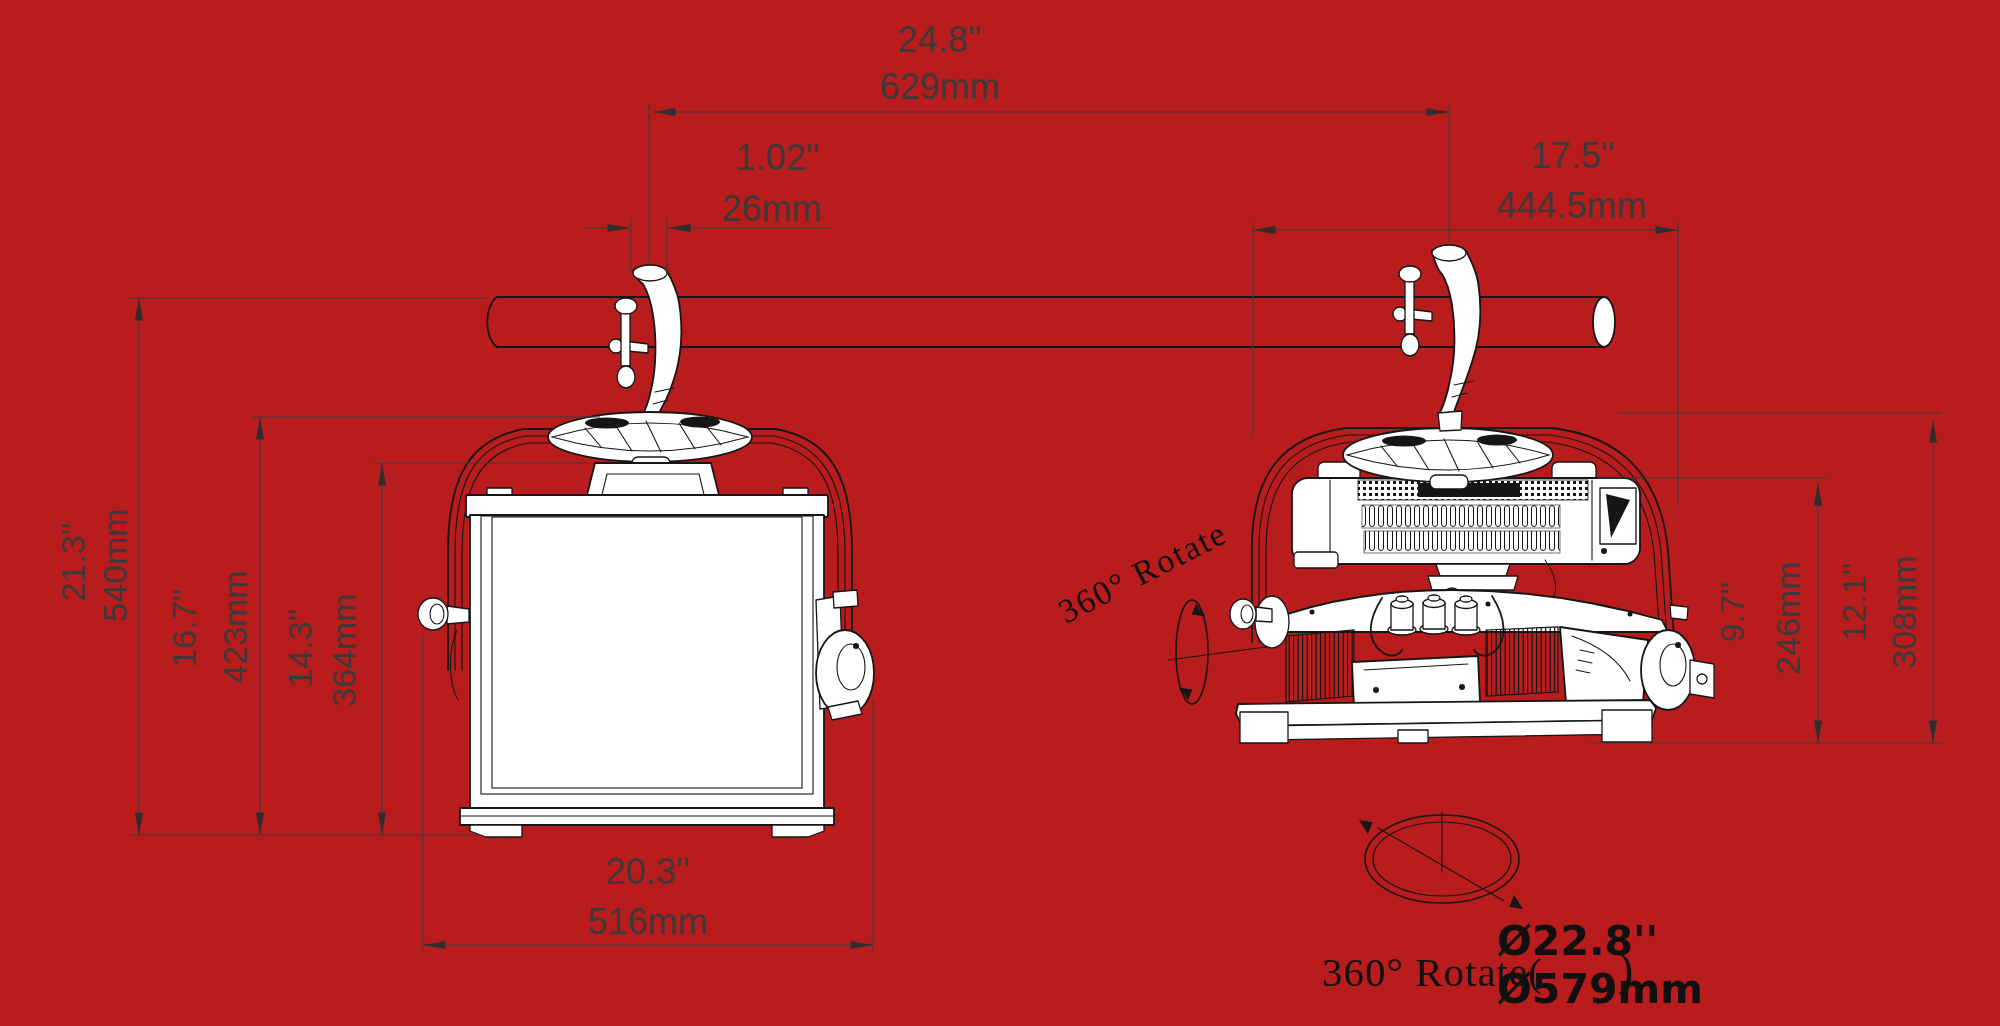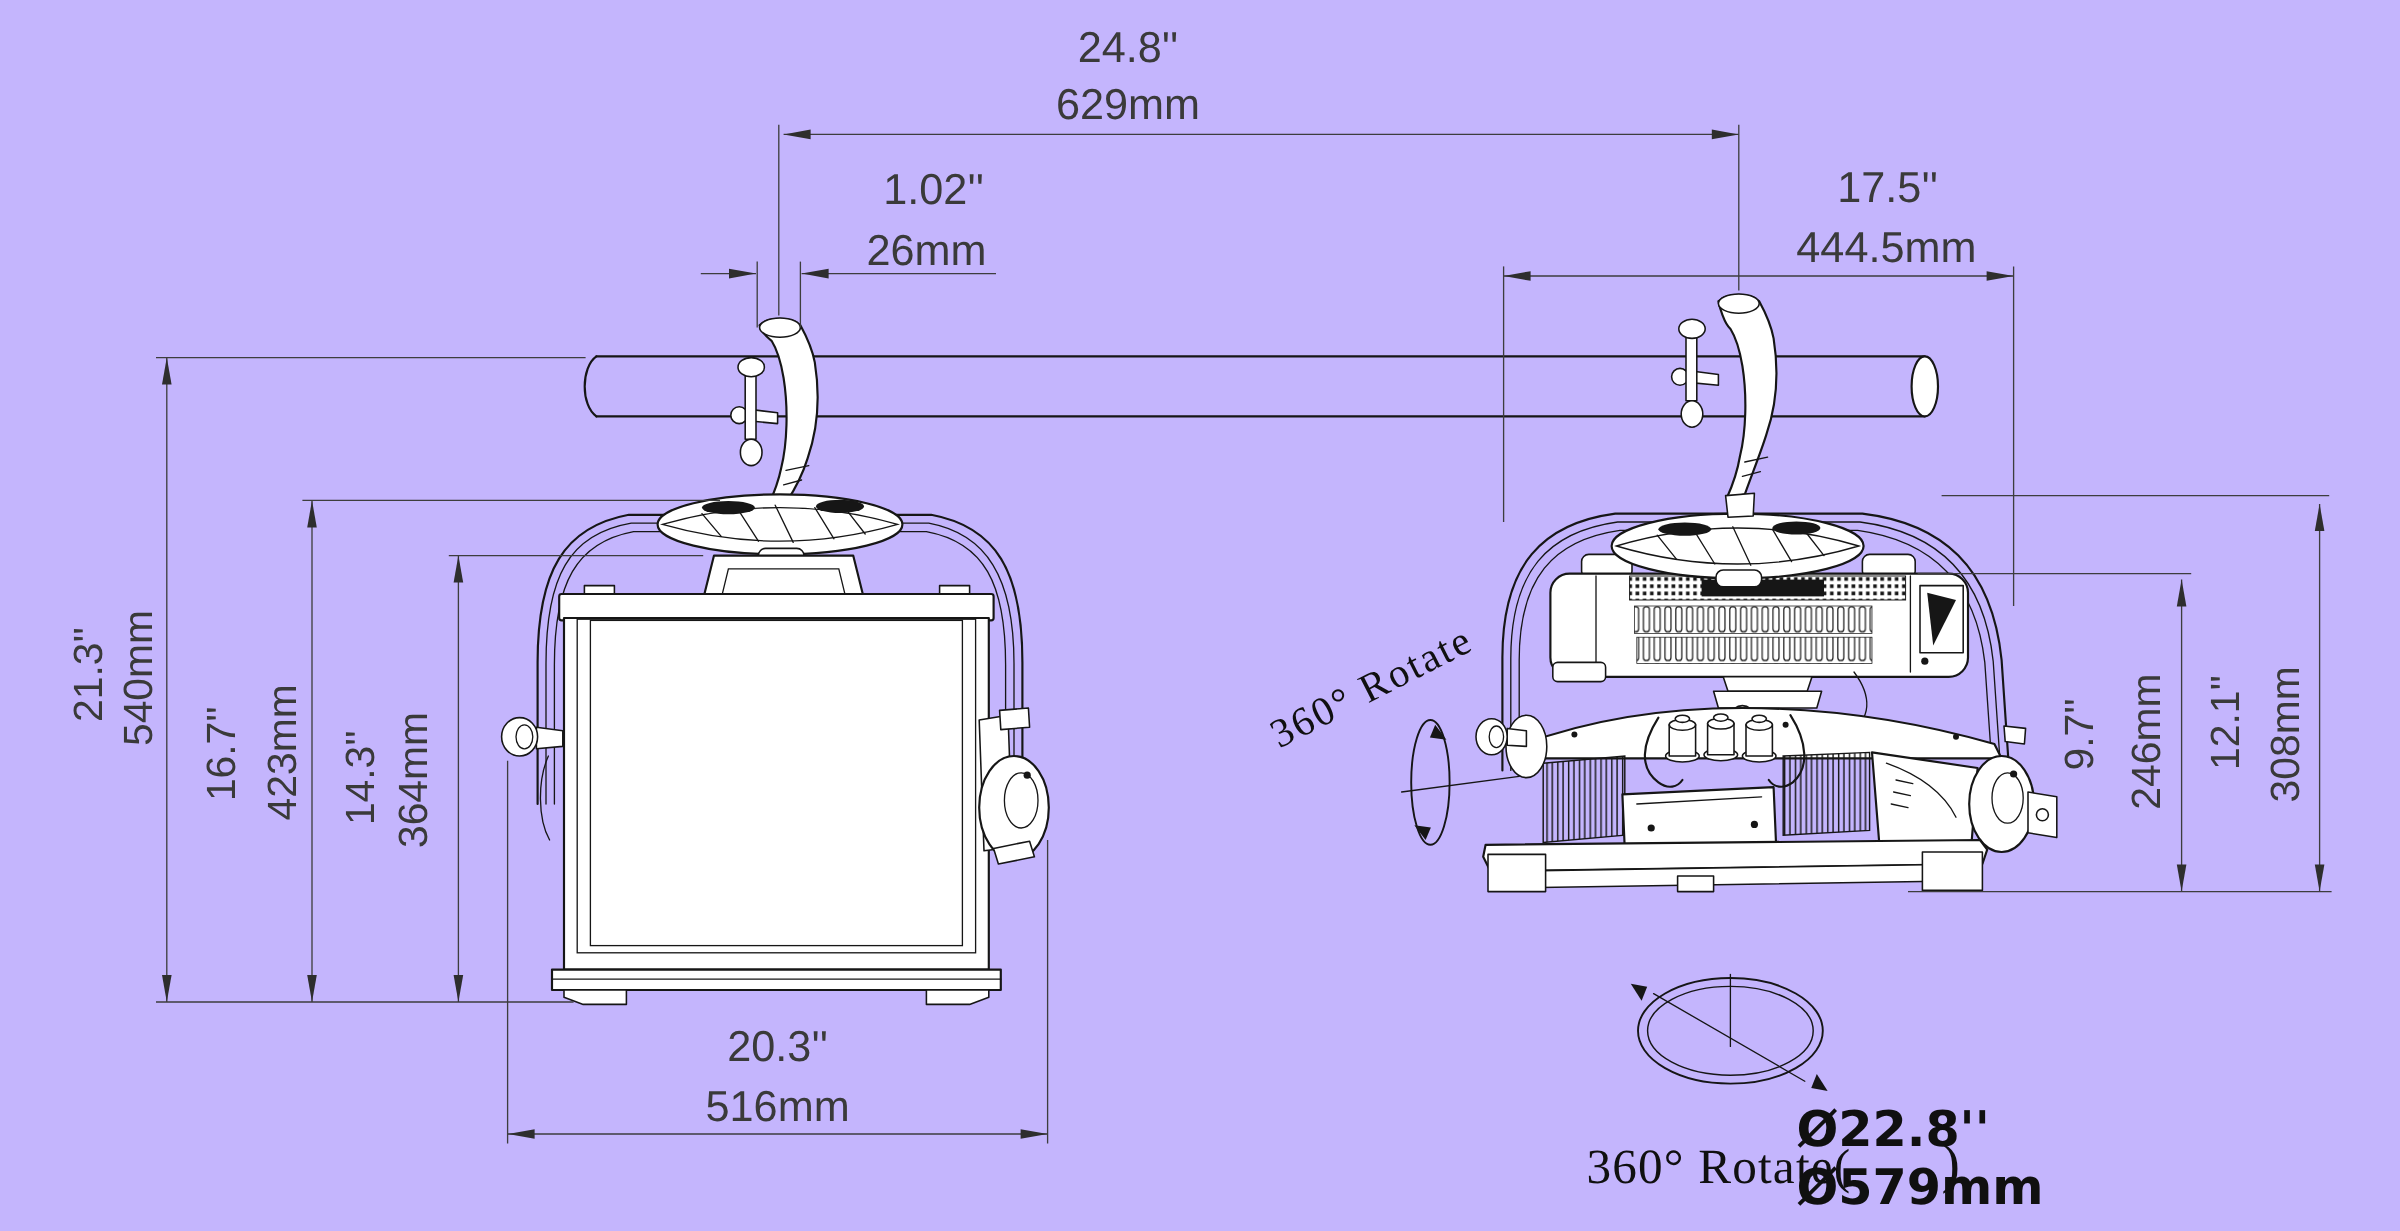--- a/index.html
+++ b/index.html
@@ -1,16 +1,16 @@
 <!DOCTYPE html>
 <html><head>
 <meta charset="utf-8">
 <style>
   html,body{margin:0;padding:0;background:#e8e8e8;}
-  .stage{position:relative;width:2000px;height:1026px;background:#c4b5fd;overflow:hidden;}
+  .stage{position:relative;width:2000px;height:1026px;background:#b91c1c;overflow:hidden;}
   svg{position:absolute;left:0;top:0;}
   
   .o  {fill:#ffffff;stroke:#161616;stroke-width:1.8;stroke-linejoin:round;}
   .o2 {fill:#ffffff;stroke:#161616;stroke-width:1.3;stroke-linejoin:round;}
   .l  {fill:none;stroke:#161616;stroke-width:1.8;stroke-linecap:round;}
   .l2 {fill:none;stroke:#161616;stroke-width:1.1;stroke-linecap:round;}
   .dk {fill:#161616;stroke:none;}
   .dim{fill:none;stroke:#3d3d3d;stroke-width:1.1;}
   .dimtxt{font-family:"Liberation Sans",sans-serif;font-size:36px;fill:#3a3a3a;}
   .dimtxtv{font-family:"Liberation Sans",sans-serif;font-size:34px;fill:#3a3a3a;}

